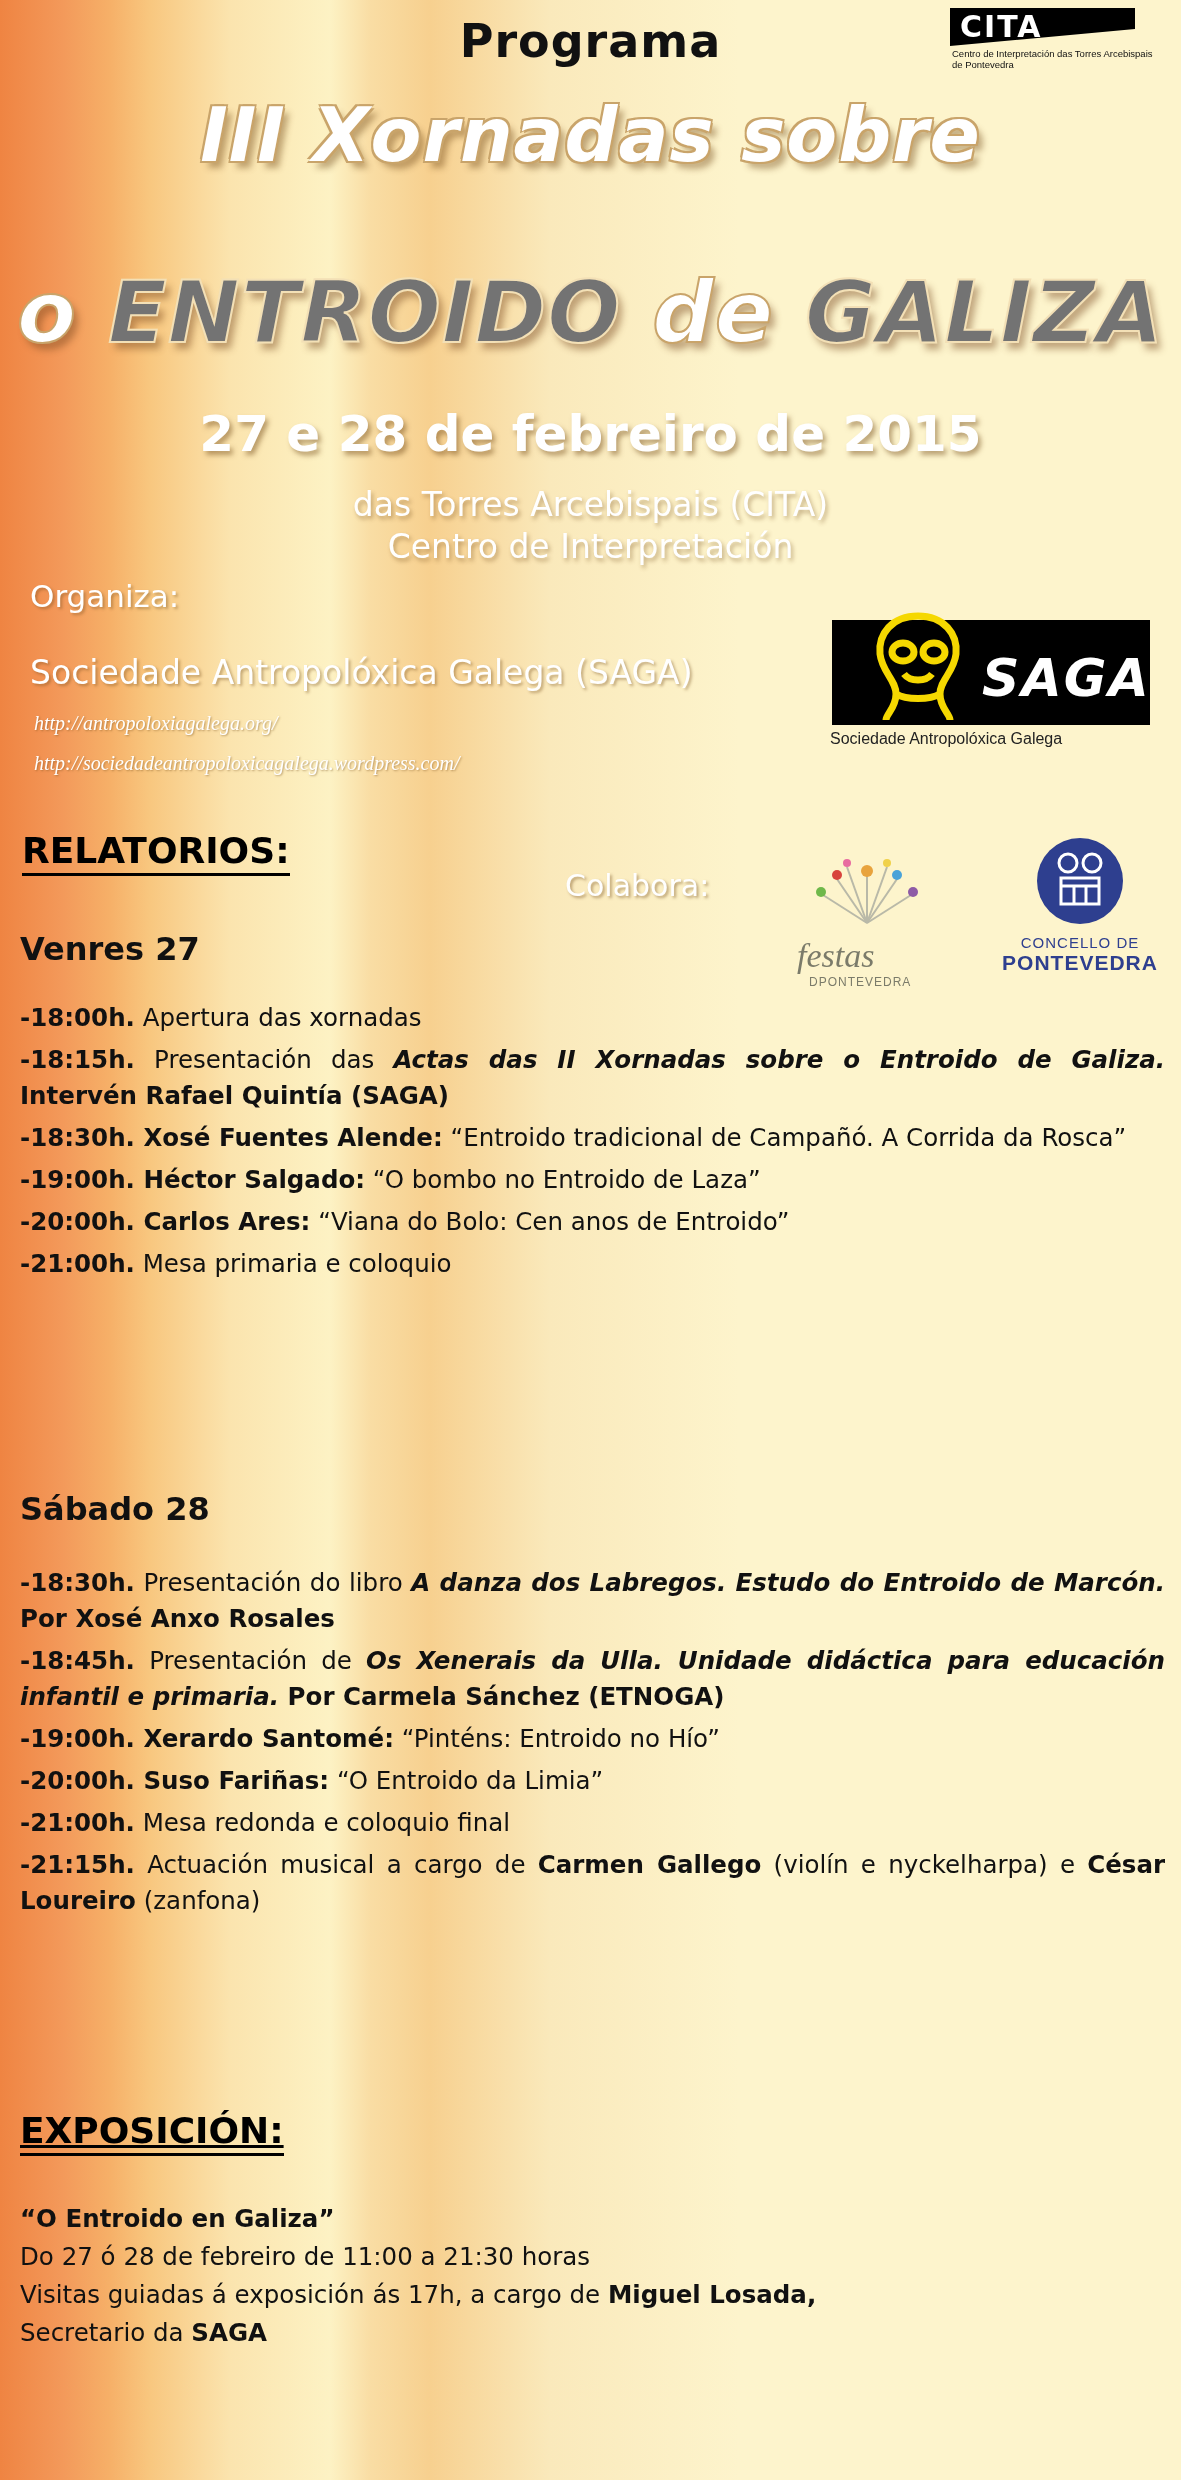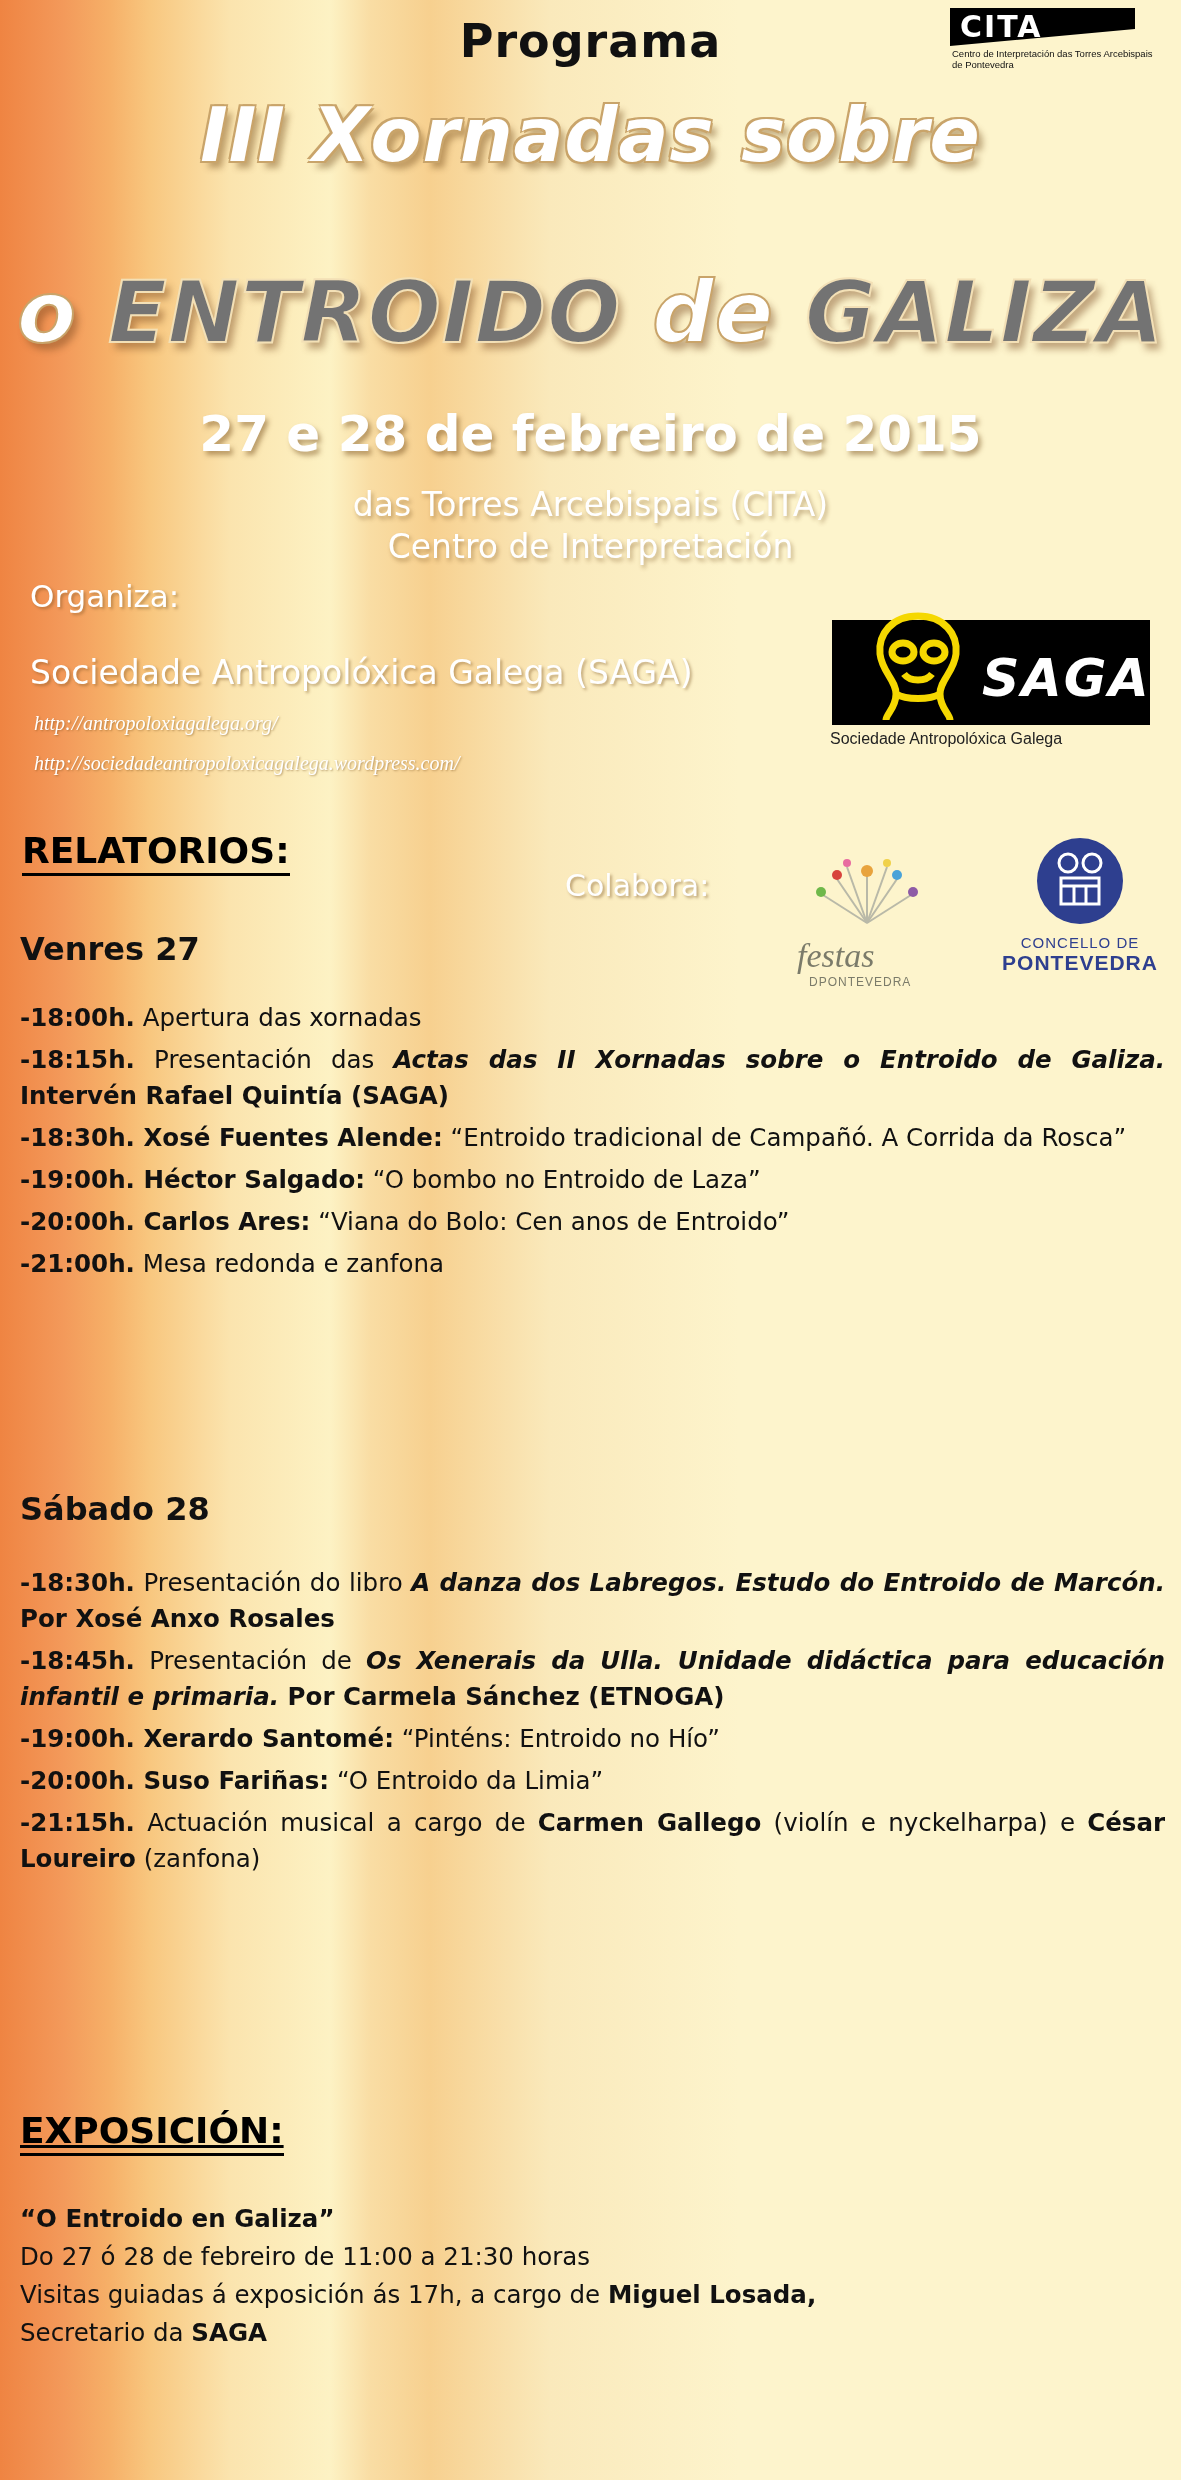--- a/index.html
+++ b/index.html
@@ -290,40 +290,43 @@
     <div class="row">
       <span class="t">-18:30h.</span><span class="b"> Xosé Fuentes Alende:</span><span class="n"> “Entroido tradicional de Campañó. A Corrida da Rosca”</span>
     </div>
     <div class="row">
       <span class="t">-19:00h.</span><span class="b"> Héctor Salgado:</span><span class="n"> “O bombo no Entroido de Laza”</span>
     </div>
     <div class="row">
       <span class="t">-20:00h.</span><span class="b"> Carlos Ares:</span><span class="n"> “Viana do Bolo: Cen anos de Entroido”</span>
     </div>
     <div class="row">
-      <span class="t">-21:00h.</span><span class="n"> Mesa redonda e zanfona</span>
+      <span class="t">-21:00h.</span><span class="n"> Mesa primaria e coloquio</span>
     </div>
   </div>
 
   <div class="block" style="top:1490px;">
     <div class="dayhead">Sábado 28</div>
   </div>
 
   <div class="block" style="top:1565px;">
     <div class="row">
       <span class="t">-18:30h.</span><span class="n"> Presentación do libro </span><span class="i">A danza dos Labregos. Estudo do Entroido de Marcón.</span><span class="b"> Por Xosé Anxo Rosales</span>
     </div>
     <div class="row">
       <span class="t">-18:45h.</span><span class="n"> Presentación de </span><span class="i">Os Xenerais da Ulla. Unidade didáctica para educación infantil e primaria.</span><span class="b"> Por Carmela Sánchez (ETNOGA)</span>
     </div>
     <div class="row">
       <span class="t">-19:00h.</span><span class="b"> Xerardo Santomé:</span><span class="n"> “Pinténs: Entroido no Hío”</span>
     </div>
     <div class="row">
       <span class="t">-20:00h.</span><span class="b"> Suso Fariñas:</span><span class="n"> “O Entroido da Limia”</span>
+    </div>
+    <div class="row">
+      <span class="t">-21:00h.</span><span class="n"> Mesa redonda e coloquio final</span>
     </div>
     <div class="row">
       <span class="t">-21:15h.</span><span class="n"> Actuación musical a cargo de </span><span class="b">Carmen Gallego</span><span class="n"> (violín e nyckelharpa) e </span><span class="b">César Loureiro</span><span class="n"> (zanfona)</span>
     </div>
   </div>
 
   <div class="block" style="top:2110px;">
     <div class="expo-title">EXPOSICIÓN:</div>
   </div>
 

